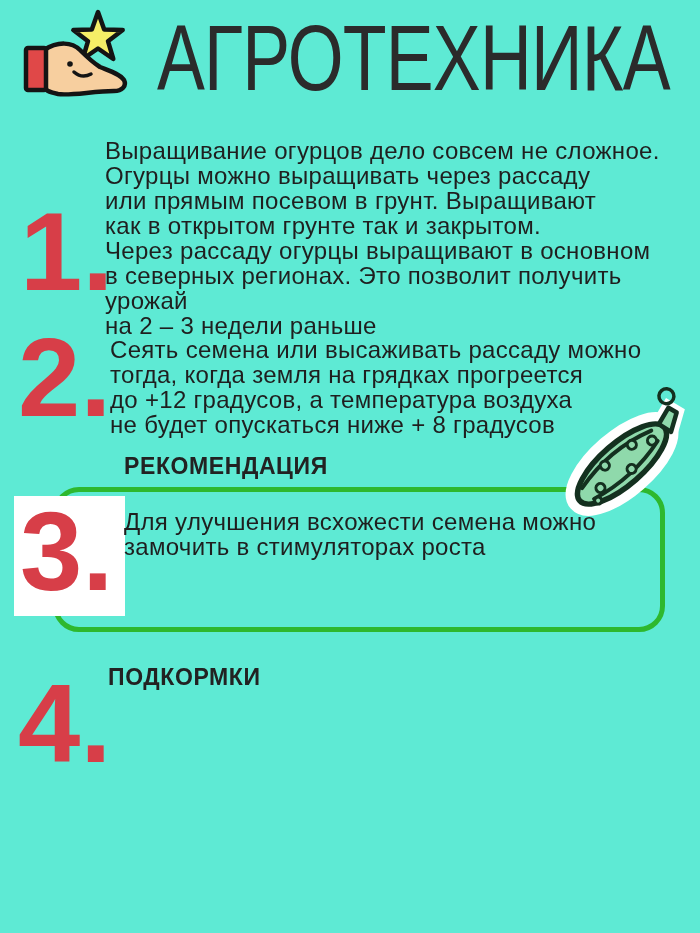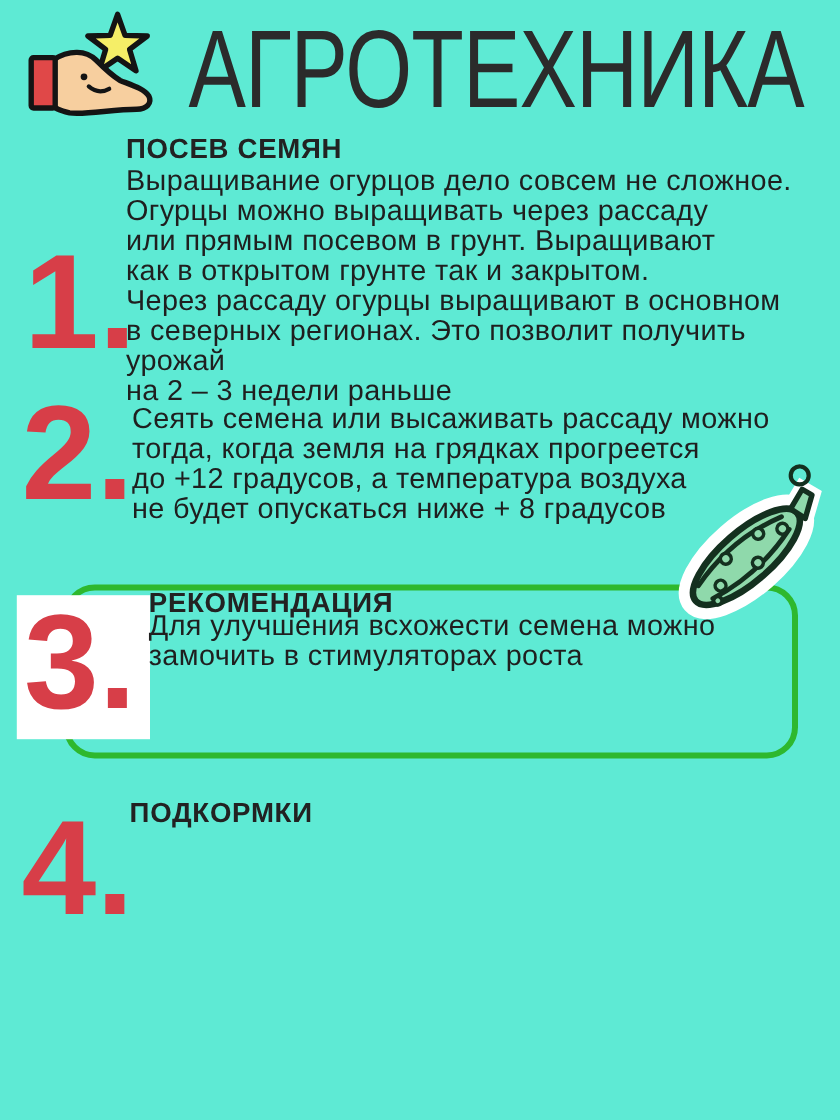--- a/index.html
+++ b/index.html
@@ -20,21 +20,21 @@
     white-space:pre-line;font-weight:500;
   }
   .big-num{
     font-size:112px;line-height:1;font-weight:700;color:#d73e48;letter-spacing:0;
   }
   .h1s{left:105px;top:112px;}
   .s1-body{left:105px;top:138px;}
   .num1{left:20px;top:196px;}
   .num2{left:18px;top:322px;}
   .s2-body{left:110px;top:337px;}
-  .rec-heading{left:124px;top:454px;margin-top:36px;}
+  .rec-heading{left:124px;top:454px;}
   .rec-box{
     left:53px;top:487px;width:612px;height:145px;box-sizing:border-box;
     border:5px solid #2eb82e;border-radius:26px;z-index:1;background:transparent;
   }
   .num3{left:14px;top:496px;z-index:2;background:#ffffff;padding:0 12px 8px 6px;}
   .box-text1{left:124px;top:509px;z-index:2;}
   .box-text2{left:102px;top:570px;z-index:2;}
   .cucumber{left:550px;top:382px;width:150px;height:150px;z-index:3;}
   .hand{left:14px;top:8px;width:118px;height:104px;}
   .h4s{left:108px;top:665px;}
@@ -57,21 +57,20 @@
         <rect x="12" y="40" width="20" height="42" rx="2" fill="#e04848" stroke="#141414" stroke-width="4.5"></rect>
         <circle cx="56" cy="56" r="2.8" fill="#141414"></circle>
         <path d="M60 64 Q68 71 77 66" fill="none" stroke="#141414" stroke-width="3.5" stroke-linecap="round"></path>
       </g>
     </svg>
   </div>
 
   <div class="abs page-title">АГРОТЕХНИКА</div>
 
   <div class="abs big-num num1">1.</div>
-  <div class="abs sec-heading h1s">ПОСЕВ СЕМЯН</div>
   <div class="abs body-text s1-body">Выращивание огурцов дело совсем не сложное.
 Огурцы можно выращивать через рассаду
 или прямым посевом в грунт. Выращивают
 как в открытом грунте так и закрытом.
 Через рассаду огурцы выращивают в основном
 в северных регионах. Это позволит получить урожай
 на 2 – 3 недели раньше</div>
 
   <div class="abs big-num num2">2.</div>
   <div class="abs body-text s2-body">Сеять семена или высаживать рассаду можно

